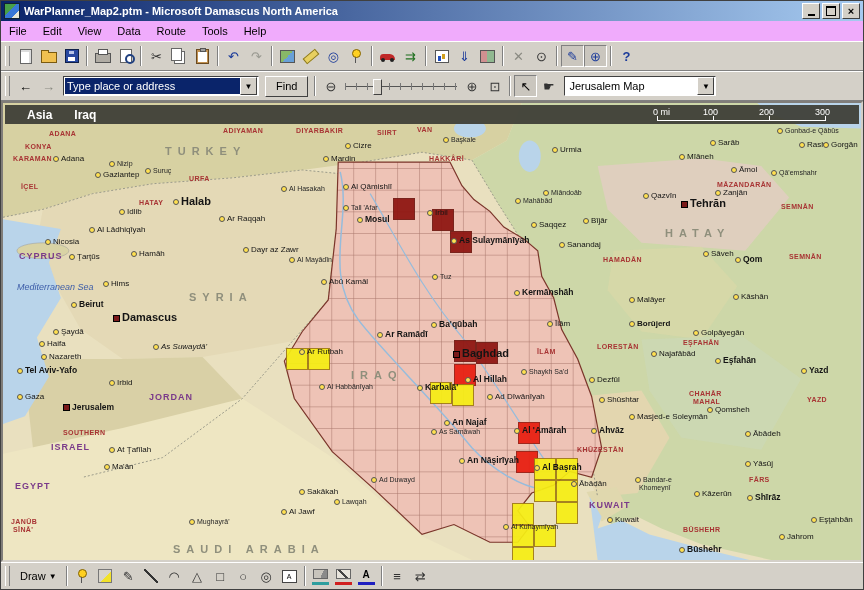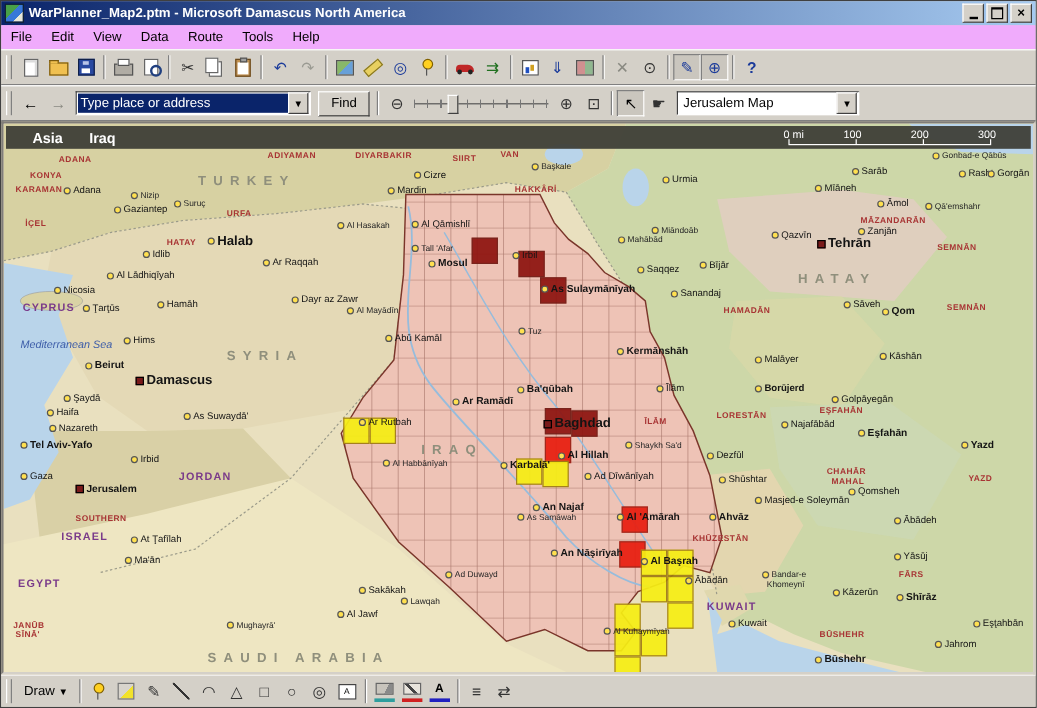--- a/index.html
+++ b/index.html
@@ -373,21 +373,21 @@
         <span class="lbl ci" style="left: 730px; top: 190px;"><i class="mk"></i>Kāshān</span>
         <span class="lbl cb" style="left: 68px; top: 197px;"><i class="mk"></i>Beirut</span>
         <span class="lbl cl" style="left: 110px; top: 208px;"><i class="mq"></i>Damascus</span>
         <span class="lbl co" style="left: 186px; top: 188px;">SYRIA</span>
         <span class="lbl ci" style="left: 50px; top: 225px;"><i class="mk"></i>Şaydā</span>
         <span class="lbl cb" style="left: 428px; top: 217px;"><i class="mk"></i>Ba'qūbah</span>
         <span class="lbl ci" style="left: 544px; top: 217px;"><i class="mk"></i>Īlām</span>
         <span class="lbl ci" style="left: 626px; top: 217px; font-weight: bold;"><i class="mk"></i>Borūjerd</span>
         <span class="lbl ci" style="left: 690px; top: 226px;"><i class="mk"></i>Golpāyegān</span>
         <span class="lbl ci" style="left: 36px; top: 237px;"><i class="mk"></i>Haifa</span>
-        <span class="lbl ci" style="left: 150px; top: 240px;"><i class="mk"></i>As Suwaydā'</span>
+        <span class="lbl ci" style="left: 150px; top: 240px; font-style: italic;"><i class="mk"></i>As Suwaydā'</span>
         <span class="lbl cb" style="left: 374px; top: 227px;"><i class="mk"></i>Ar Ramādī</span>
         <span class="lbl cl" style="left: 450px; top: 244px;"><i class="mq"></i>Baghdad</span>
         <span class="lbl re" style="left: 534px; top: 245px;">ĪLĀM</span>
         <span class="lbl re" style="left: 594px; top: 240px;">LORESTĀN</span>
         <span class="lbl ci" style="left: 38px; top: 250px;"><i class="mk"></i>Nazareth</span>
         <span class="lbl ci" style="left: 296px; top: 245px;"><i class="mk"></i>Ar Rutbah</span>
         <span class="lbl cb" style="left: 14px; top: 263px;"><i class="mk"></i>Tel Aviv-Yafo</span>
         <span class="lbl ci" style="left: 106px; top: 276px;"><i class="mk"></i>Irbid</span>
         <span class="lbl co" style="left: 348px; top: 266px;">IRAQ</span>
         <span class="lbl cb" style="left: 462px; top: 272px;"><i class="mk"></i>Al Hillah</span>

